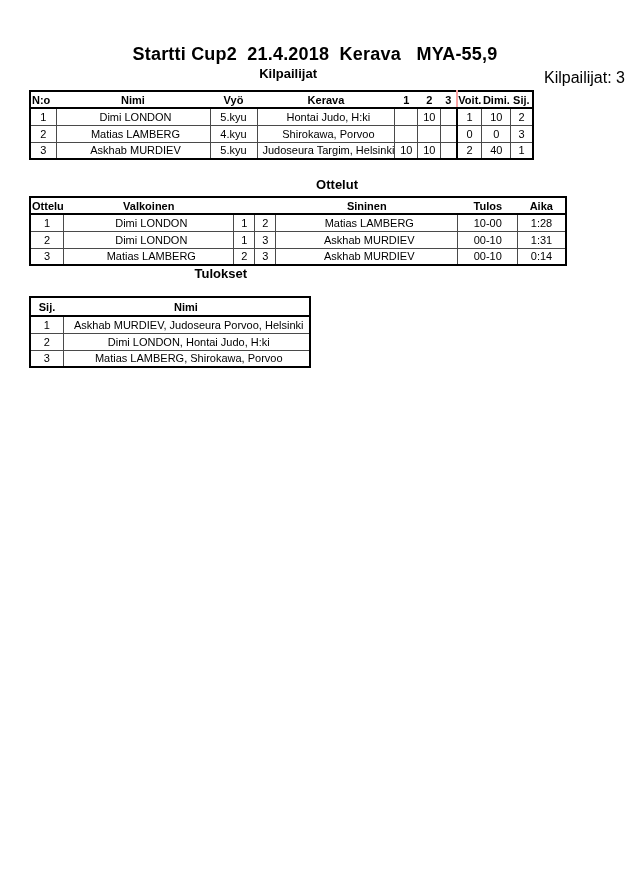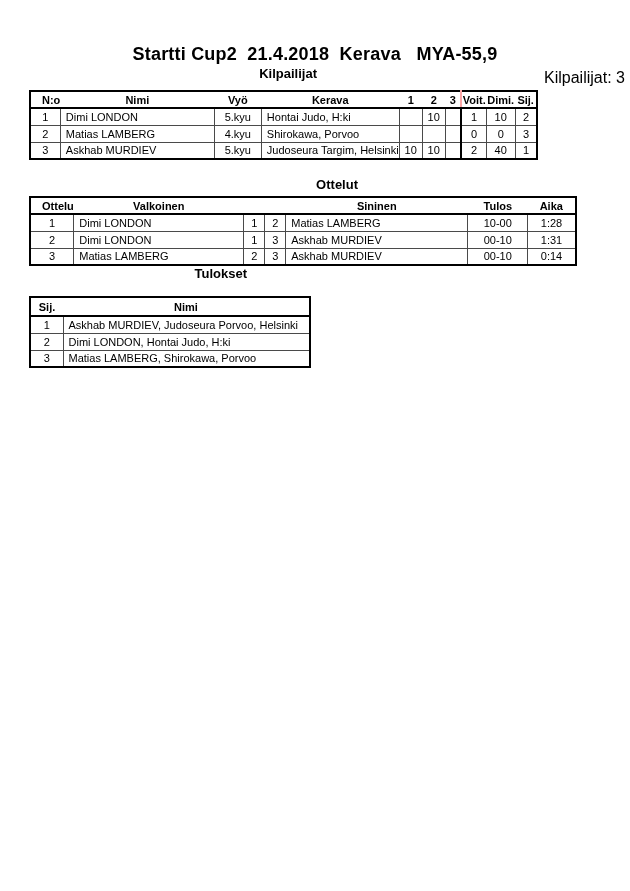--- a/index.html
+++ b/index.html
@@ -54,22 +54,22 @@
   }
   td { border: 1px solid #4a4a4a; }
   th {
     border: 0;
     border-bottom: 2px solid #000;
     font-weight: bold;
     text-align: center;
   }
 
   .c  { text-align: center; }
-  .l  { text-align: left; padding-left: 5px; margin-left: 12px; }
-  .hl { text-align: left; padding-left: 11px; margin-left: 11px; }
+  .l  { text-align: center; padding-left: 5px; margin-left: 12px; }
+  .hl { text-align: left; padding-left: 1px; margin-left: 11px; }
 
   .t1 { left: 29px; top: 90px; }
   .t2 { left: 29px; top: 196px; }
   .t3 { left: 29px; top: 296px; }
   .t3 th { height: 19px; }
 
   .t1 td.thick { border-left: 2px solid #000; }
   .t1 th.thick { border-left: 2px solid #fca5a5; }
 </style>
 </head>

